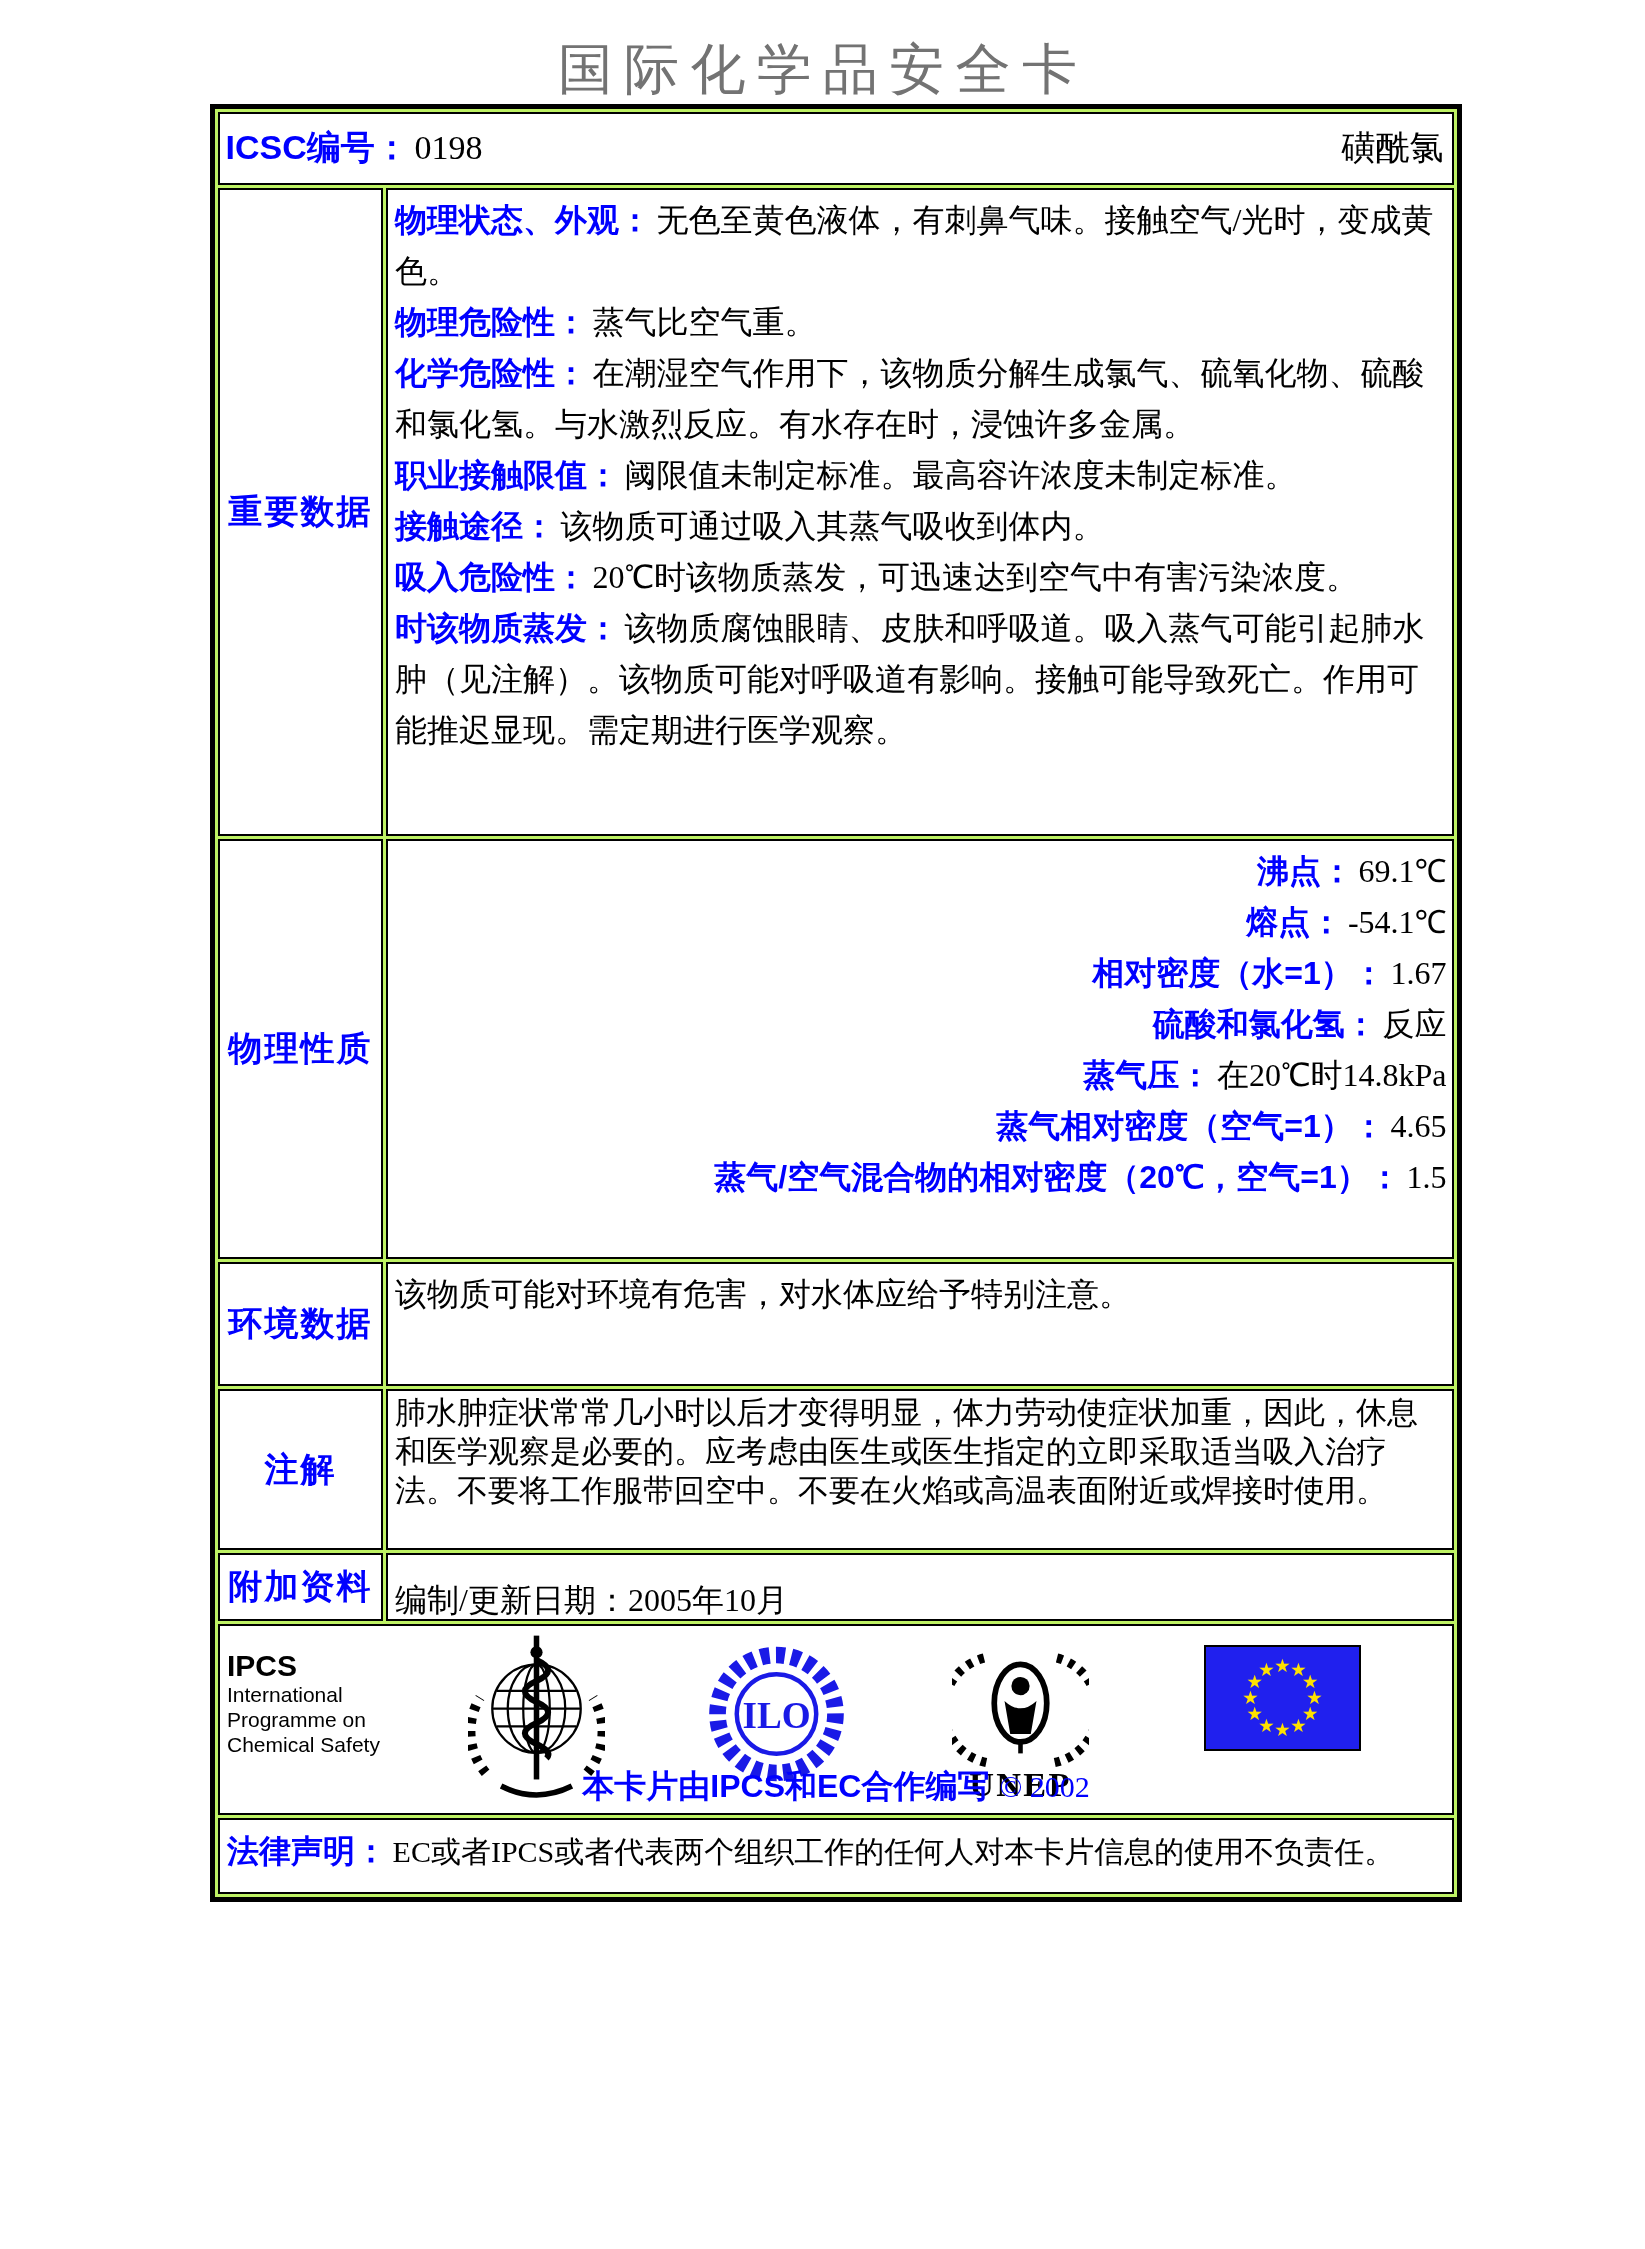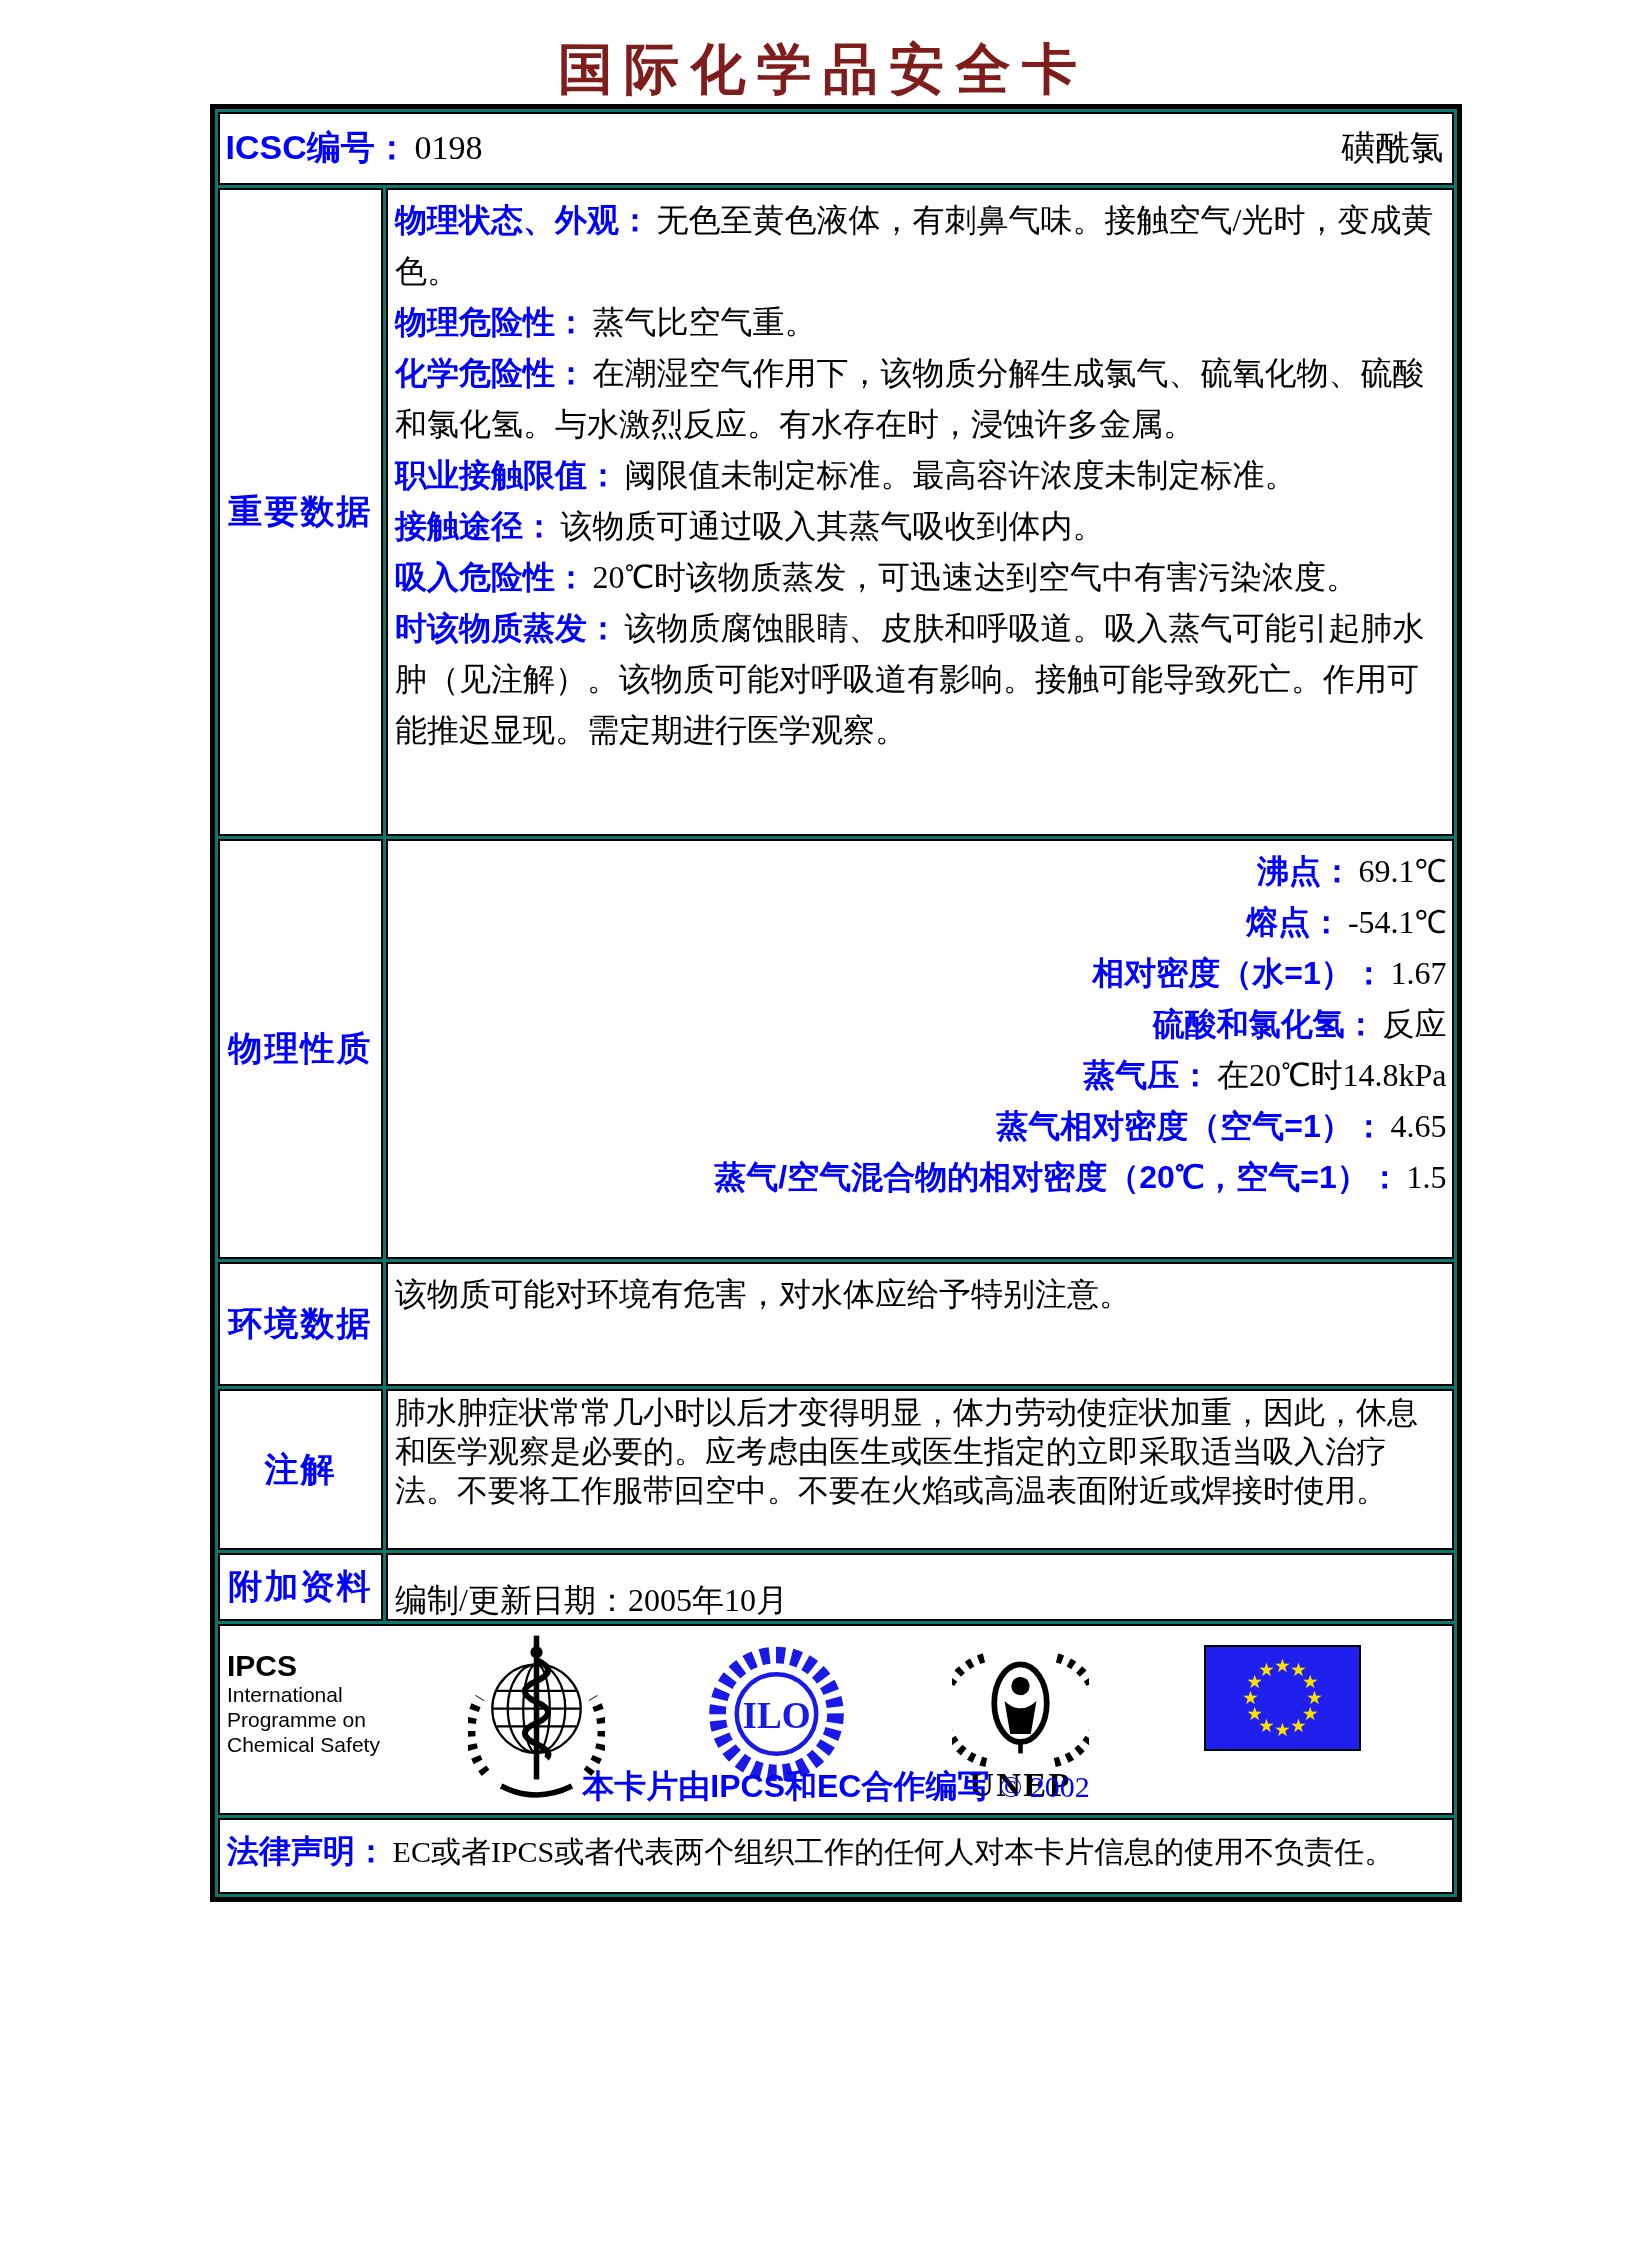--- a/index.html
+++ b/index.html
@@ -1,23 +1,23 @@
 <!DOCTYPE html>
 <html style="font-size:11.3px"><head>
 <meta charset="utf-8">
 <style>
   html,body{margin:0;padding:0;background:#ffffff;}
   .page{position:relative;width:1646px;height:2250px;background:#ffffff;overflow:hidden;
         font-family:"Liberation Serif",serif;color:#000;}
   .page-title{padding-top:35px;text-align:center;
-        font-family:"Liberation Sans",sans-serif;font-weight:bold;
-        font-size:55px;letter-spacing:11.3px;color:#7f1d1d;line-height:68px;}
+        font-family:"Liberation Sans",sans-serif;font-weight:normal;
+        font-size:55px;letter-spacing:11.3px;color:#737373;line-height:68px;}
 
   table.card{border-collapse:separate;border-spacing:3.5px;border:5px solid #000;
-        width:1252px;margin-left:210px;margin-top:1.4px;table-layout:fixed;background:#0f766e;}
+        width:1252px;margin-left:210px;margin-top:1.4px;table-layout:fixed;background:#bef264;}
   td{border:2.1px solid #000;box-sizing:border-box;padding:0;vertical-align:top;background:#fff;}
   col.c-label{width:165px;}
 
   
   .h-icsc{height:73px;}  .h-imp{height:648px;}  .h-phys{height:420px;text-align:right;}
   .h-env{height:124px;}   .h-note{height:161px;} .h-add{height:43px;}
   .h-logos{height:191px;} .h-legal{height:76px;}
 
   td.rowlabel{vertical-align:middle;text-align:center;
         font-family:"Liberation Sans",sans-serif;font-weight:bold;

